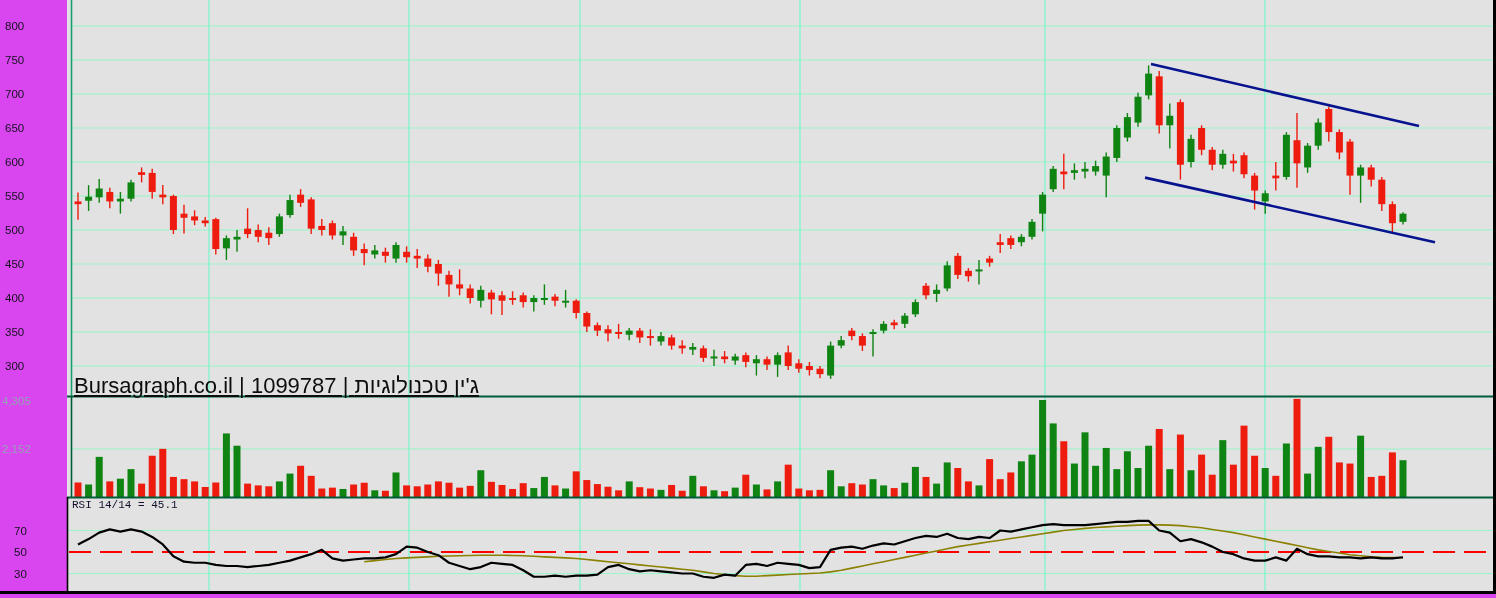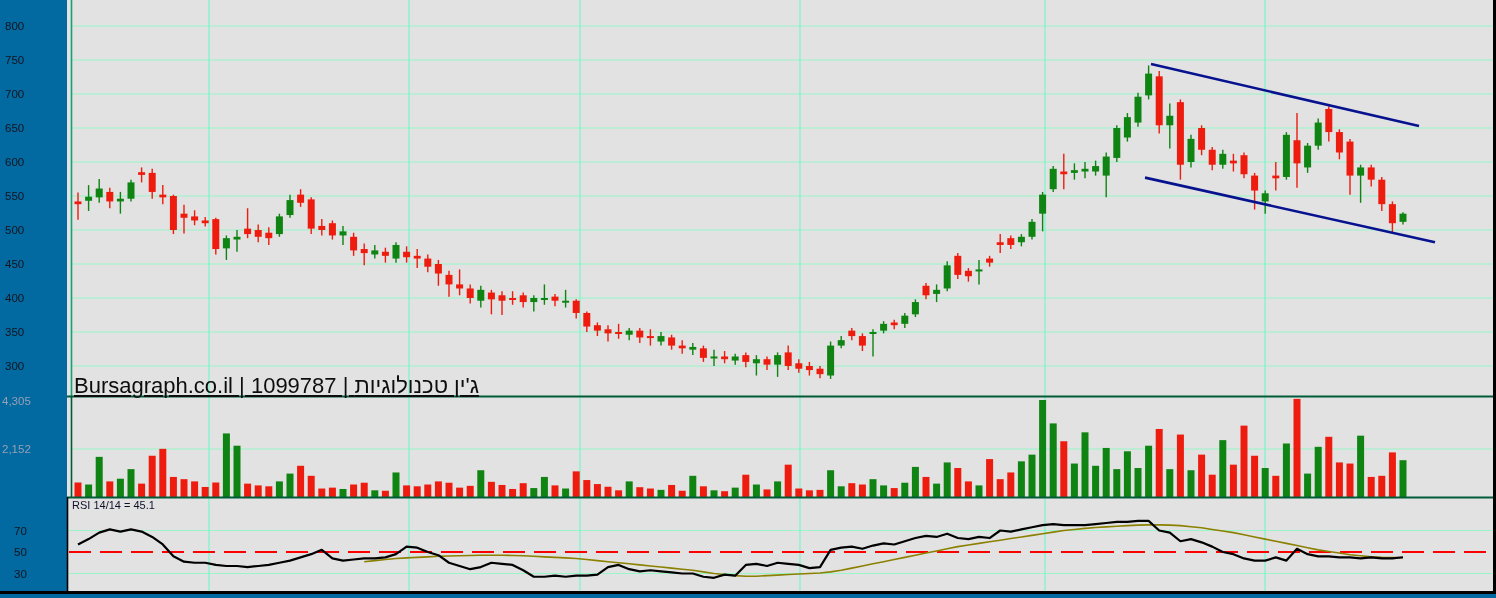--- a/index.html
+++ b/index.html
@@ -1,22 +1,22 @@
 <!DOCTYPE html>
 <html><head>
 <meta charset="utf-8">
 <style>
   html,body{margin:0;padding:0;background:#d4d4d4;}
   #stage{position:relative;width:1496px;height:598px;overflow:hidden;
-         font-family:"Liberation Sans",sans-serif;background:#0369a1;}
+         font-family:"Liberation Sans",sans-serif;background:#d946ef;}
   #chart{position:absolute;left:0;top:0;}
   .watermark{position:absolute;left:74px;top:373px;font-size:22px;color:#0d0d0d;
              text-decoration:underline;white-space:nowrap;z-index:5;}
   .rsi-title{position:absolute;left:72px;top:499px;font-size:11px;color:#10102a;
-             white-space:nowrap;z-index:5;}
+             white-space:nowrap;z-index:5;font-family:Liberation Mono, monospace;}
 </style>
 </head>
 <body>
 
 <div id="stage">
   <svg id="chart" width="1496" height="598">
       <rect x="67" y="0" width="1426" height="591" fill="#e2e2e2"></rect>
       <g>
         <line x1="71.5" y1="26" x2="1493" y2="26" stroke="#98f6c9" stroke-width="1"></line>
         <line x1="71.5" y1="60" x2="1493" y2="60" stroke="#98f6c9" stroke-width="1"></line>

